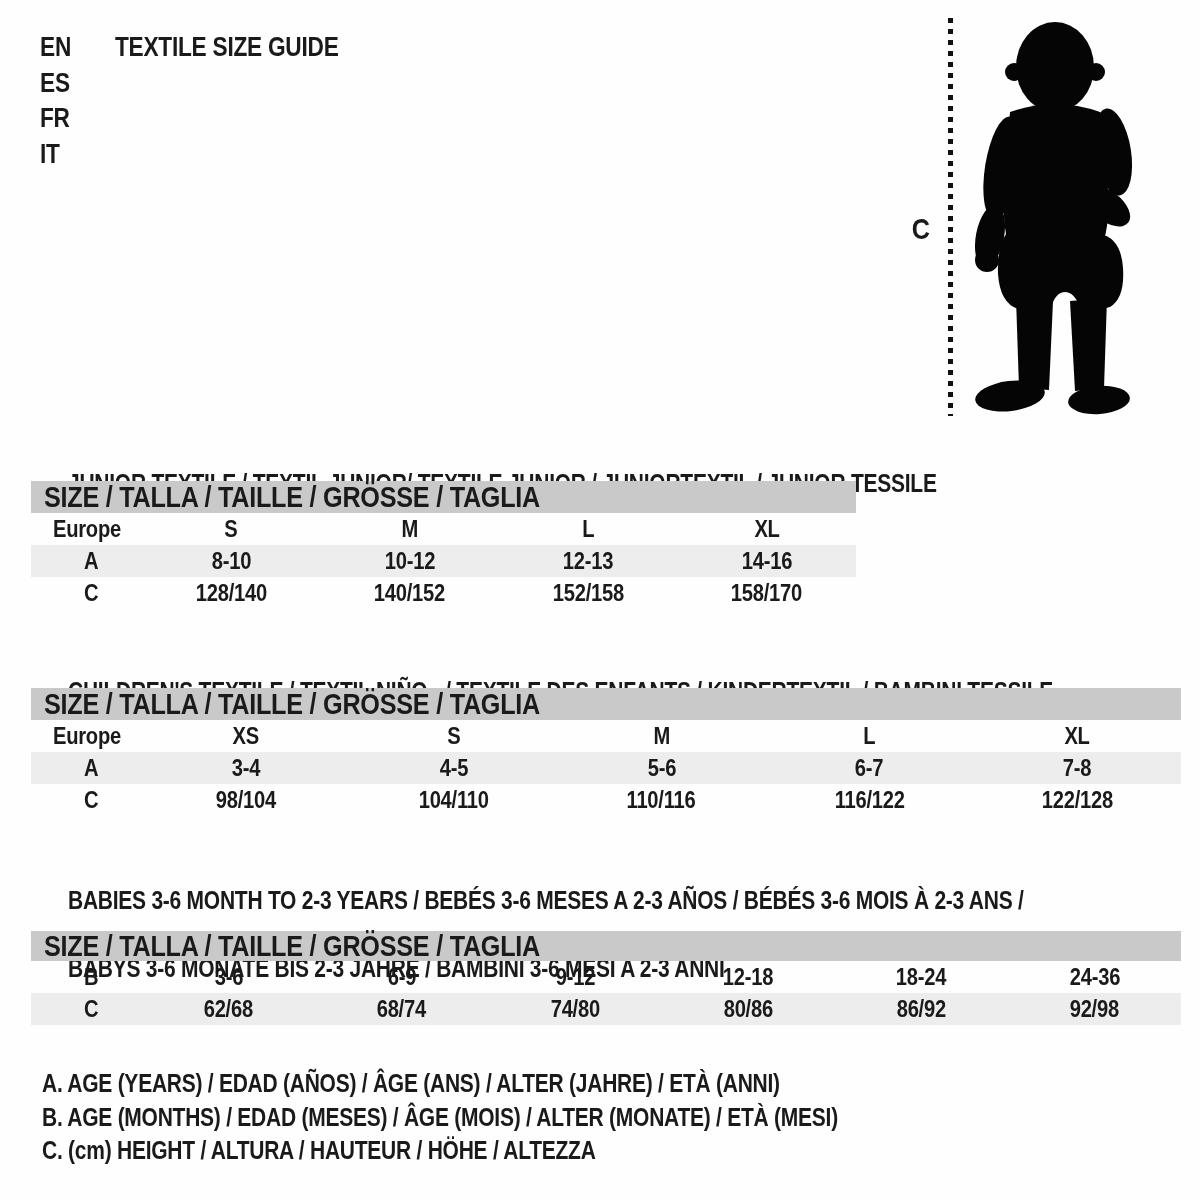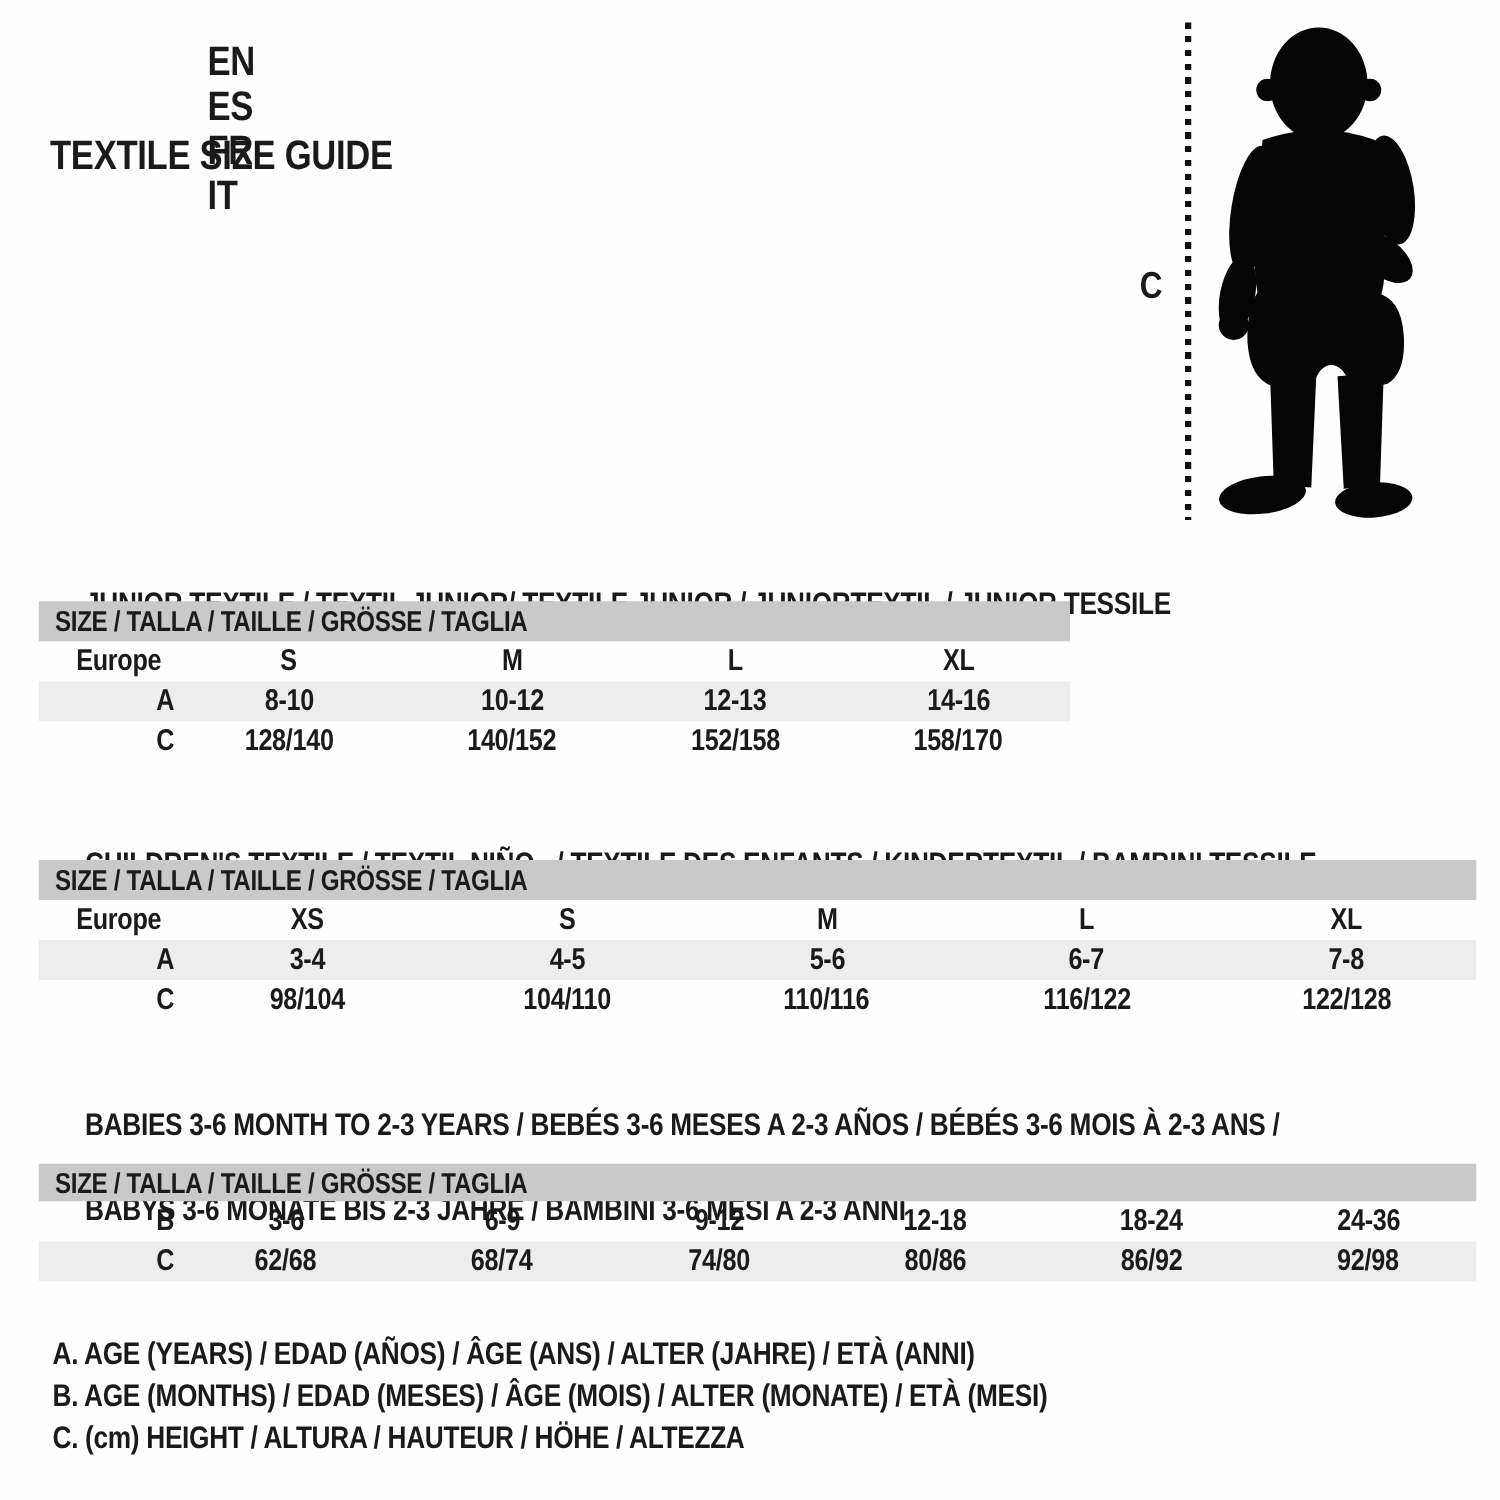--- a/index.html
+++ b/index.html
@@ -13,45 +13,45 @@
   #canvas {
     position:relative; width:1200px; height:1200px;
     background:#fefefe; overflow:hidden;
   }
   
   .cond-l { display:inline-block; transform:scaleX(0.84); transform-origin:0 50%; white-space:pre; letter-spacing:-0.3px; }
   .cond-c { display:inline-block; transform:scaleX(0.84); transform-origin:50% 50%; white-space:pre; letter-spacing:-0.3px; }
 
   
   .langs { position:absolute; left:40px; top:30px; }
-  .lang-row { display:flex; height:35.5px; align-items:center; font-size:33px;flex-direction:column; }
+  .lang-row { display:flex; height:35.5px; align-items:center; font-size:27px; }
   .lang-code { width:75px; flex:0 0 75px; }
 
   
   .dash-line {
     position:absolute; left:948px; top:18px; width:5px; height:398px;
     background:repeating-linear-gradient(to bottom,#111 0px,#111 5px,transparent 5px,transparent 11px);
   }
   .c-label { position:absolute; left:910px; top:212px; font-size:30px; }
   .silhouette { position:absolute; left:958px; top:10px; width:185px; height:412px; }
 
   
   .heading { position:absolute; left:40px; font-size:25px; white-space:pre; line-height:34px; }
   .subsz { font-size:0.58em; position:relative; top:0.08em; letter-spacing:0; }
 
   
   .tbl { position:absolute; }
   .tbl-header {
     height:32px; background:#c9c9c9; display:flex; align-items:center;
-    padding-left:13px; font-size:23px;
+    padding-left:13px; font-size:30px;
   }
   .tbl-row { display:flex; height:32px; align-items:center; font-size:24px; }
   .tbl-row.alt { background:#ededed; }
   .cell { flex:1; text-align:center; overflow:visible; }
-  .cell.label { flex:0 0 111px; text-align:right; padding-left:13px; }
+  .cell.label { flex:0 0 111px; text-align:center; padding-left:13px; }
 
   
   .legend { position:absolute; left:42px; top:1069px; }
   .legend-line { height:33.5px; display:flex; align-items:flex-start; font-size:25px; }
 </style>
 </head>
 <body>
 
 <div id="canvas">
 

